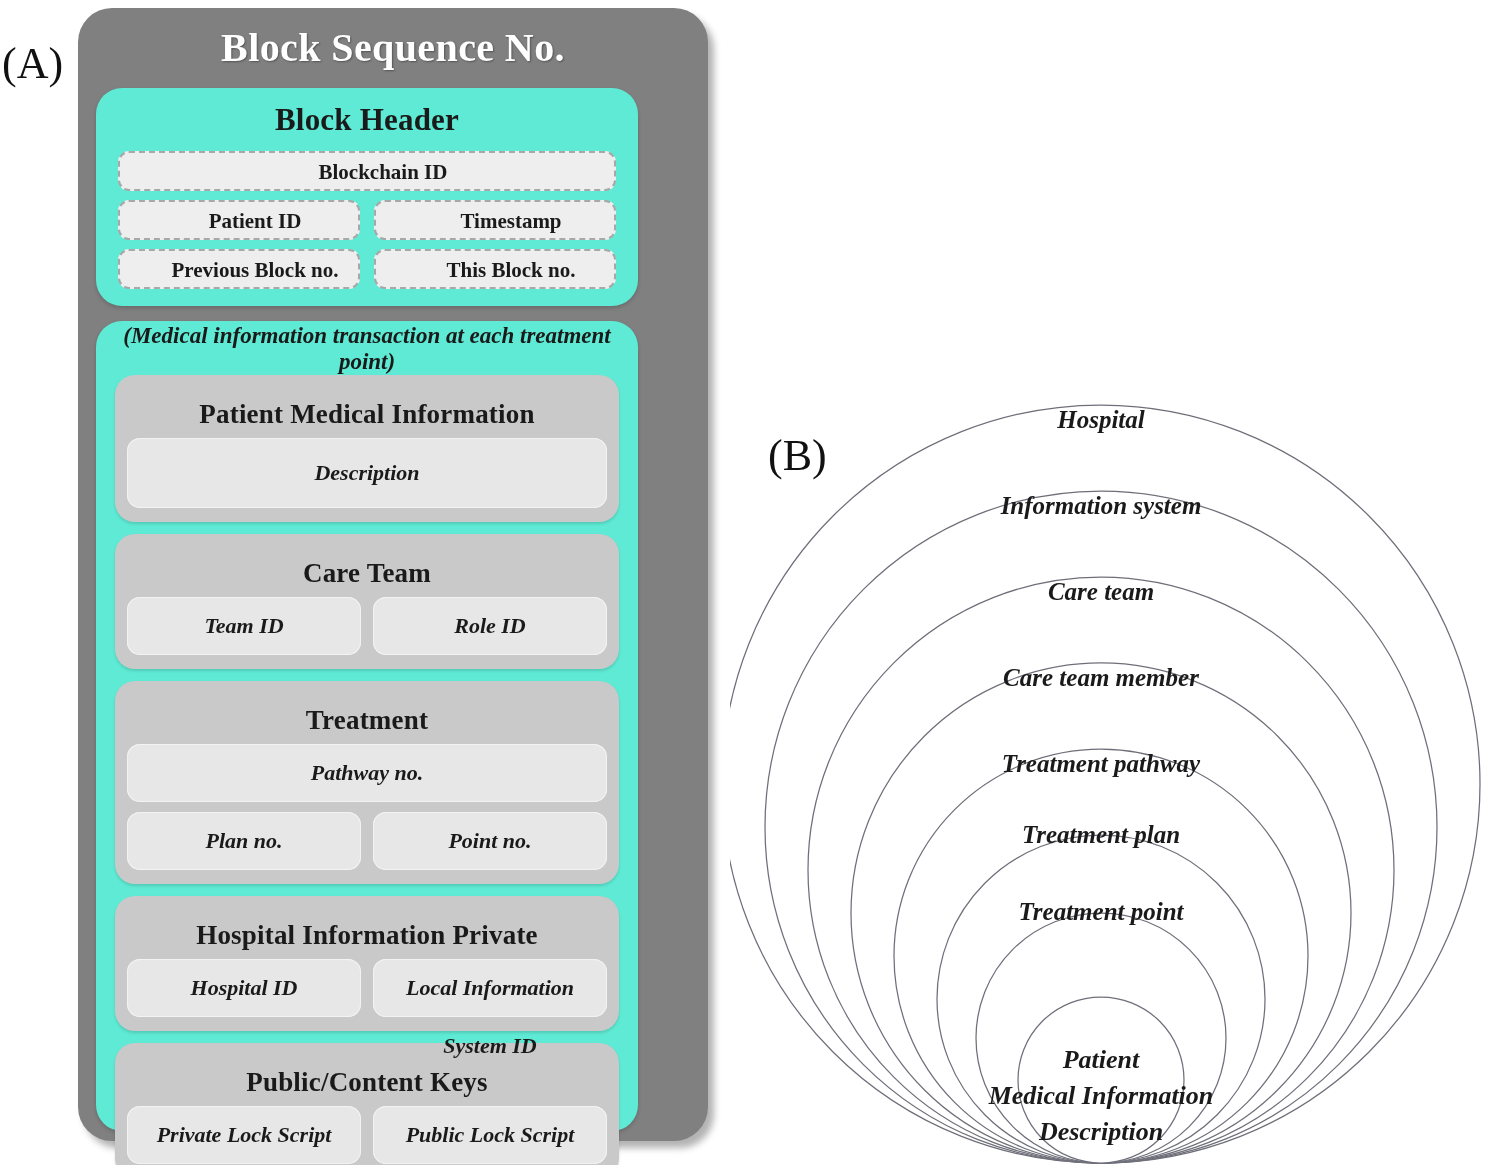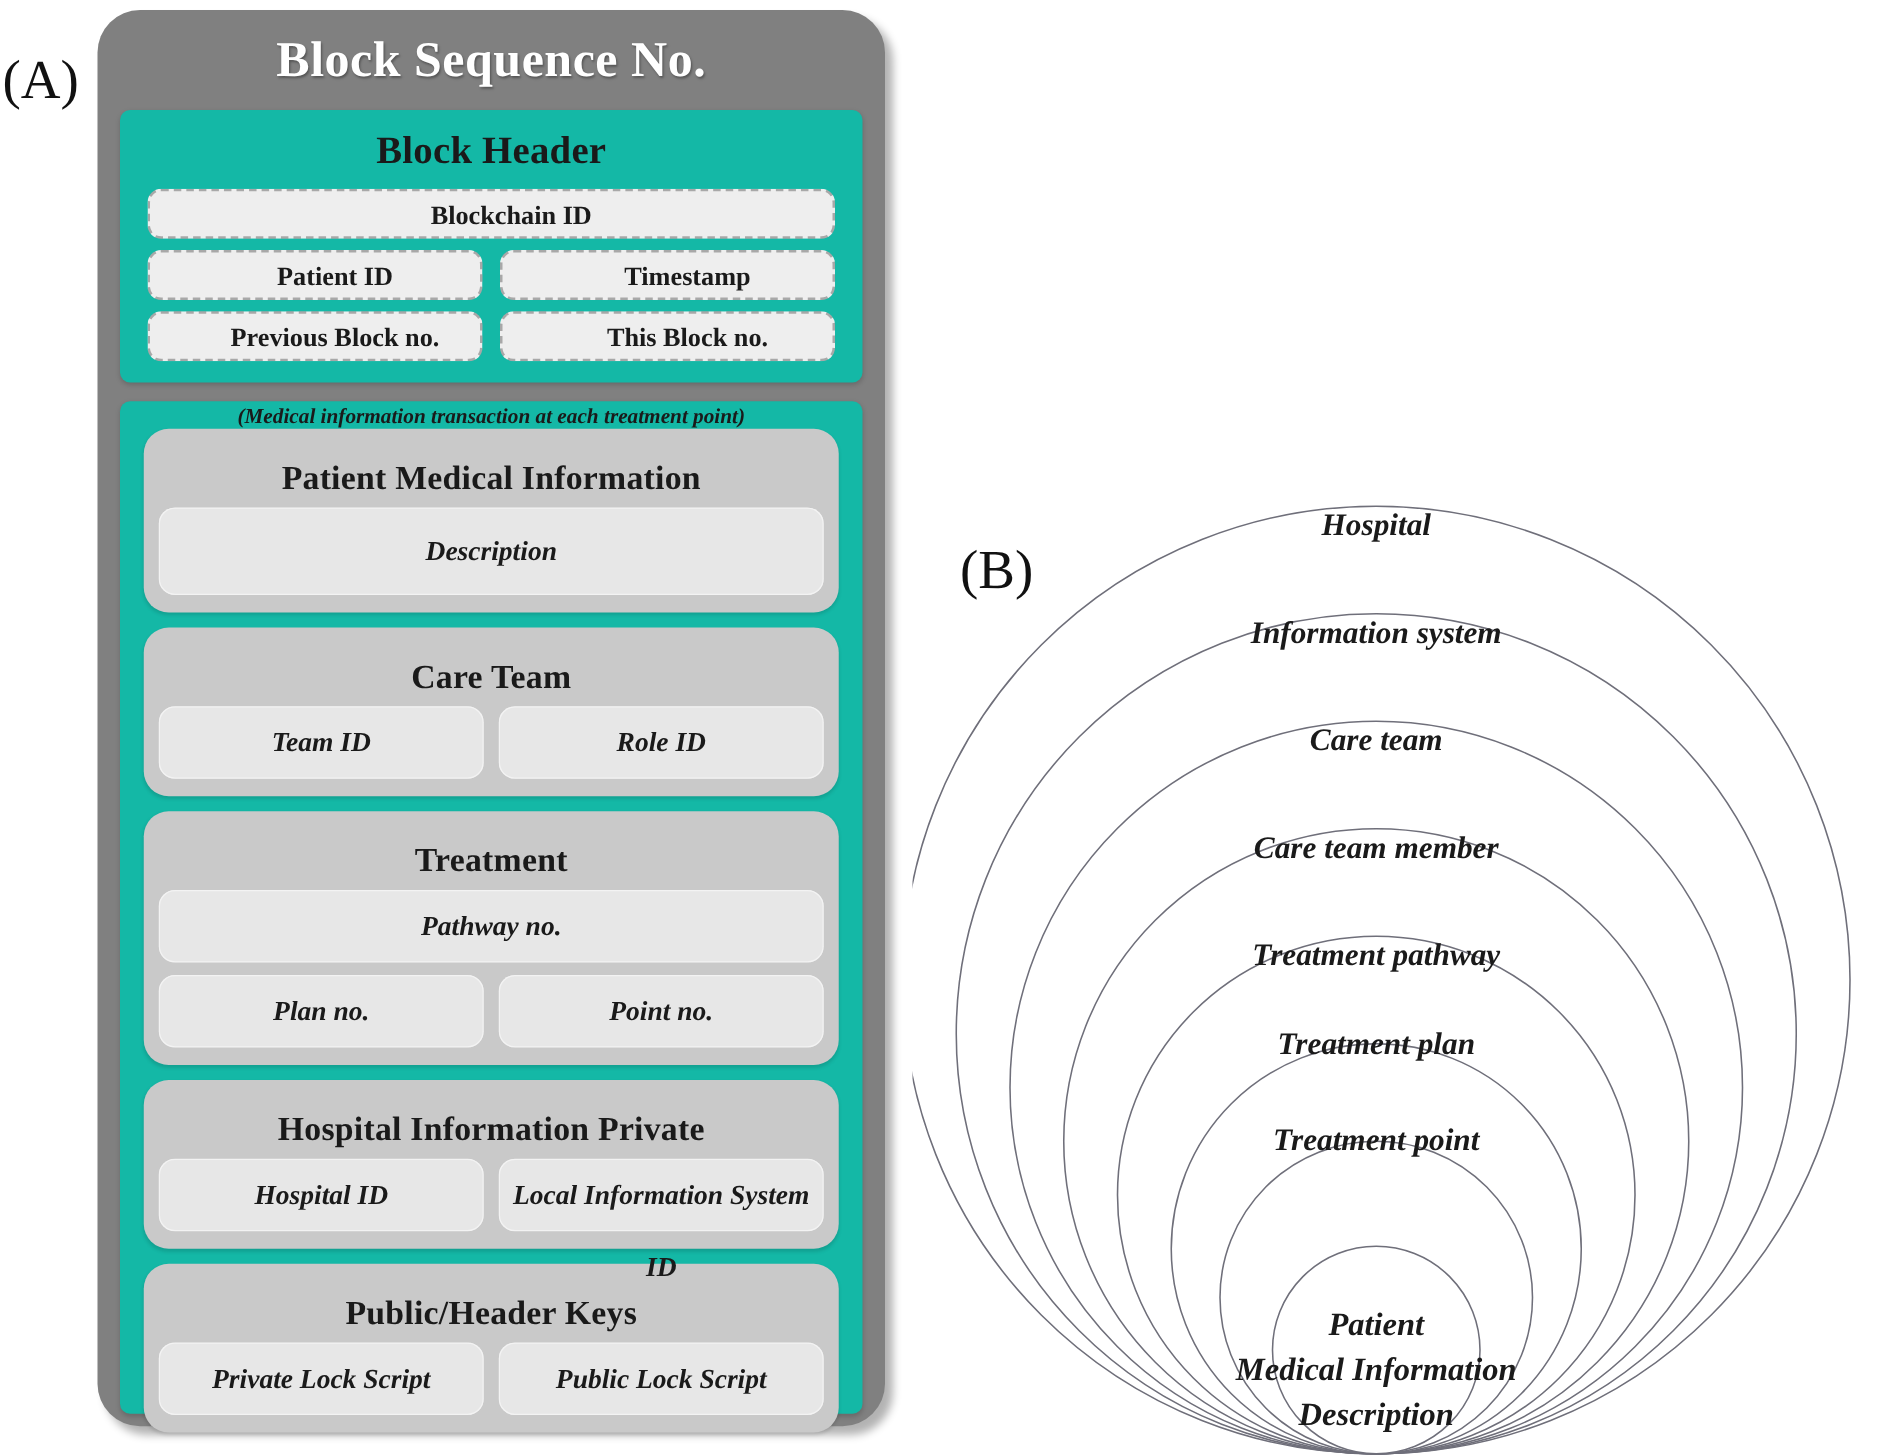--- a/index.html
+++ b/index.html
@@ -49,44 +49,44 @@
     color: #ffffff;
     font-weight: bold;
     font-size: 40px;
     letter-spacing: 0.4px;
     text-shadow: 1px 1px 2px rgba(0,0,0,0.35);
   }
 
   .white-card {
     position: absolute;
     left: 18px;
-    width: 594px;
-    background: #14b8a6;
-    border-radius: 8px;
+    width: 542px;
+    background: #5eead4;
+    border-radius: 26px;
     box-shadow: 0 2px 4px rgba(0,0,0,0.18);
     box-sizing: border-box;
   }
   #block-header-card { top: 80px;  height: 218px; }
   #block-content-card{ top: 313px; height: 810px; }
 
   .card-title {
     text-align: center;
     font-weight: bold;
     font-size: 31px;
     color: #1a1a1a;
     letter-spacing: 0.2px;
   }
   #block-header-card .card-title { margin-top: 14px; }
   #block-content-card .card-title { margin-top: 12px; }
 
   .card-subtitle {
     text-align: center;
     font-style: italic;
     font-weight: bold;
-    font-size: 17px;
+    font-size: 23px;
     color: #1a1a1a;
     margin-top: 2px;
   }
 
   
   .hdr-rows { padding: 0 22px; margin-top: 13px; }
   .hdr-row { display: flex; gap: 14px; margin-bottom: 9px; }
   .hdr-field {
     background: #eeeeee;
     border: 2px dashed #a8a8a8;
@@ -208,21 +208,21 @@
           </div>
         </div>
         <div class="section">
           <div class="section-title">Hospital Information Private</div>
           <div class="field-row">
             <div class="field">Hospital ID</div>
             <div class="field">Local Information System ID</div>
           </div>
         </div>
         <div class="section">
-          <div class="section-title">Public/Header Keys</div>
+          <div class="section-title">Public/Content Keys</div>
           <div class="field-row">
             <div class="field">Private Lock Script</div>
             <div class="field">Public Lock Script</div>
           </div>
         </div>
       </div>
   </div>
 </div>
 
 <div class="panel-letter" id="letter-b">(B)</div>

